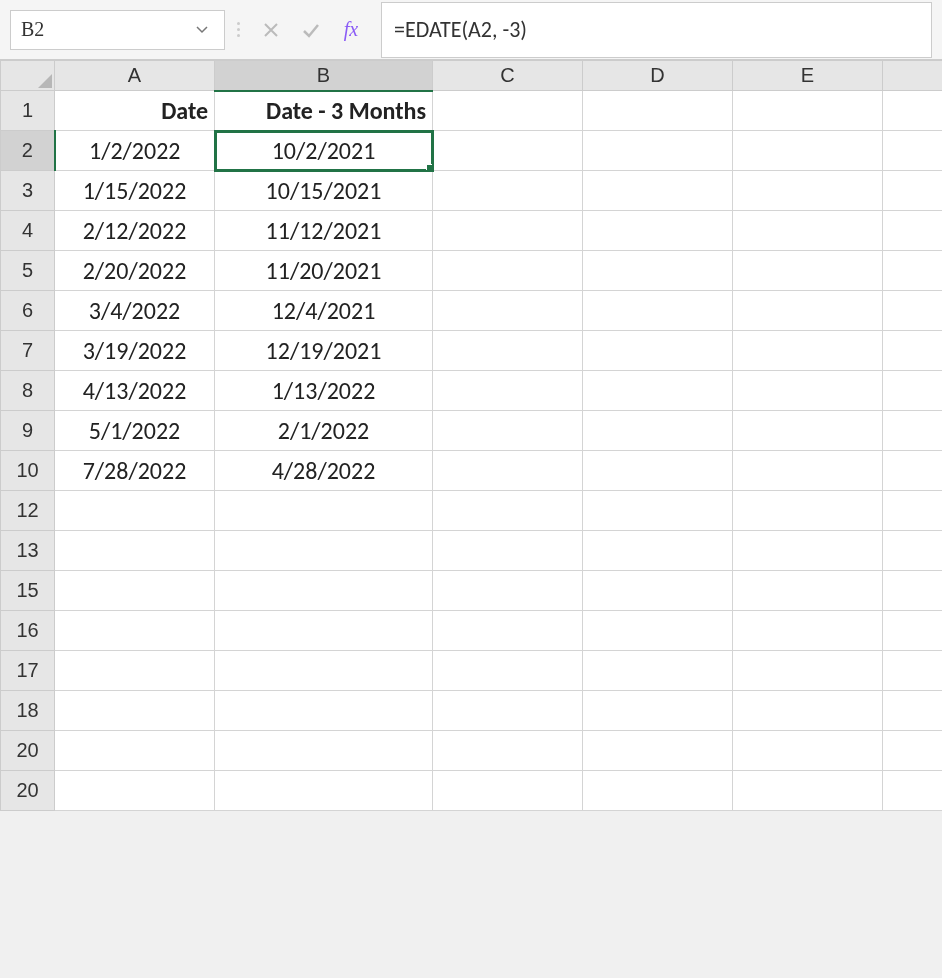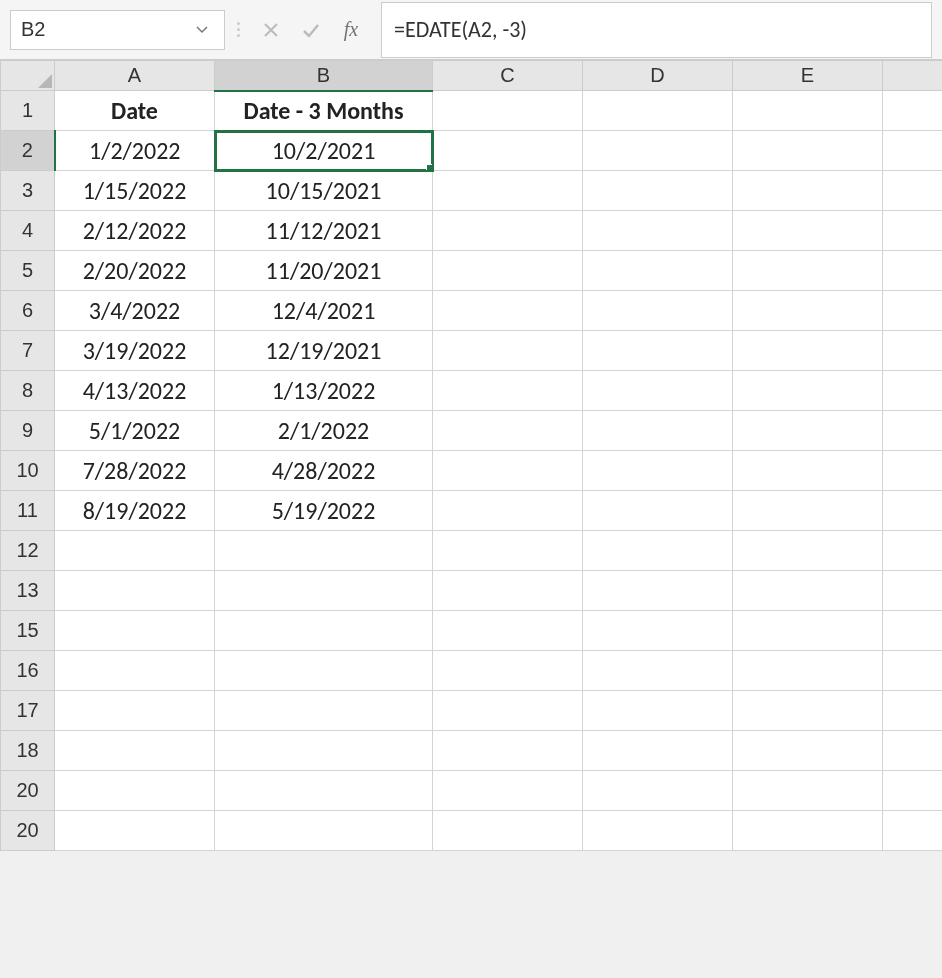--- a/index.html
+++ b/index.html
@@ -30,21 +30,21 @@
     width: 215px;
   }
   .name-box {
     border: none;
     outline: none;
     font-size: 20px;
     padding: 4px 10px;
     width: 170px;
     color: #333;
     background: transparent;
-    font-family: Liberation Sans, sans-serif;
+    font-family: Liberation Serif, serif;
   }
   .name-box-caret {
     width: 40px;
     height: 100%;
     display: flex;
     align-items: center;
     justify-content: center;
     color: #777;
     border-left: 1px solid transparent;
   }
@@ -52,21 +52,21 @@
     width: 40px;
     height: 40px;
     display: flex;
     align-items: center;
     justify-content: center;
     color: #bbb;
     font-size: 22px;
     cursor: default;
   }
   .fb-btn.fx {
-    color: #737373;
+    color: #8b5cf6;
     font-style: italic;
     font-family: "Segoe UI", serif;
     font-size: 20px;
   }
   .fb-dots {
     width: 10px;
     display: flex;
     flex-direction: column;
     gap: 3px;
     align-items: center;
@@ -142,21 +142,21 @@
     font-size: 24px;
     height: 40px;
     padding: 0 6px;
     color: #222;
     background: #fff;
     white-space: nowrap;
     overflow: hidden;
   }
   td.cell.bold { font-weight: bold; }
   td.cell.right { text-align: center; }
-  td.cell.left { text-align: center; }
+  td.cell.left { text-align: right; }
   td.cell.selected {
     outline: 3px solid #217346;
     outline-offset: -2px;
     position: relative;
   }
   td.cell.selected::after {
     content: "";
     position: absolute;
     right: -4px;
     bottom: -4px;
@@ -321,29 +321,20 @@
         <tr>
           <th class="row-header">10</th>
           <td class="cell right">7/28/2022</td>
           <td class="cell right">4/28/2022</td>
           <td class="cell"></td>
           <td class="cell"></td>
           <td class="cell"></td>
           <td class="cell"></td>
         </tr>
         <tr>
-          <th class="row-header">11</th>
-          <td class="cell right">8/19/2022</td>
-          <td class="cell right">5/19/2022</td>
-          <td class="cell"></td>
-          <td class="cell"></td>
-          <td class="cell"></td>
-          <td class="cell"></td>
-        </tr>
-        <tr>
           <th class="row-header">12</th>
           <td class="cell"></td>
           <td class="cell"></td>
           <td class="cell"></td>
           <td class="cell"></td>
           <td class="cell"></td>
           <td class="cell"></td>
         </tr>
         <tr>
           <th class="row-header">13</th>

